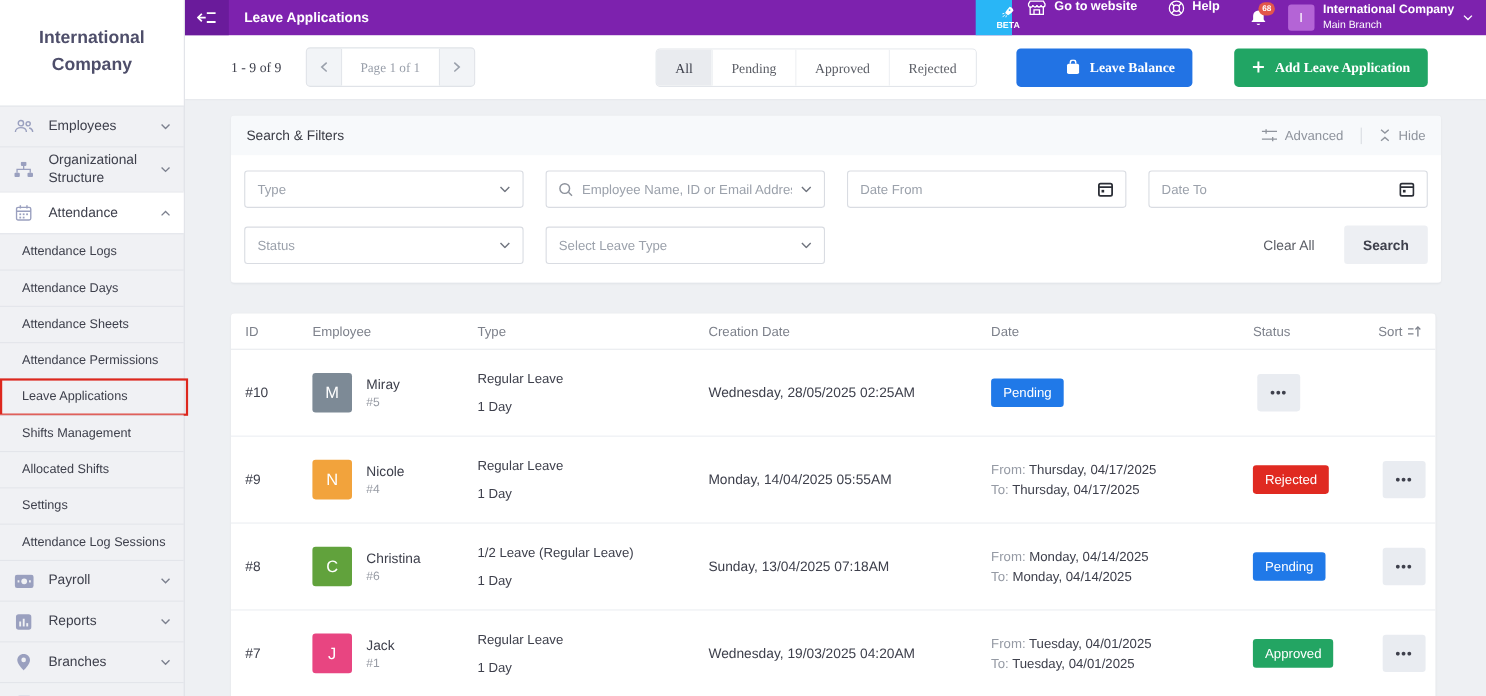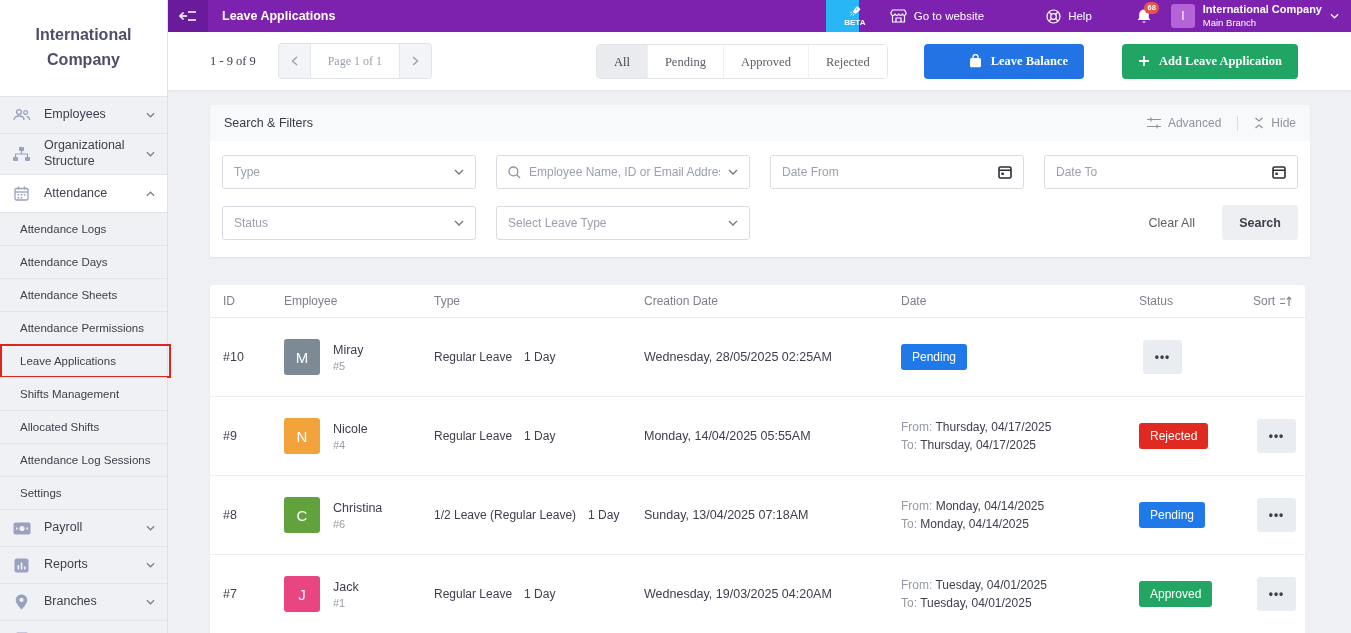--- a/index.html
+++ b/index.html
@@ -22,21 +22,21 @@
               color:#3e404c; height:33px; border-top:1px solid #e3e5ea; cursor:pointer; }
   .sub-item.highlight::after { content:""; position:absolute; left:0; top:-1px; bottom:-1px; right:-4px;
               border:2px solid #dd271d; pointer-events:none; }
 
   
   .topbar { position:absolute; left:168px; right:0; top:0; height:32px; background:#7d22ae; display:flex; align-items:center; color:#fff; z-index:5; }
   .collapse-btn { width:40px; height:32px; background:#6a1b9b; display:flex; align-items:center; justify-content:center; cursor:pointer; flex:none; }
   .page-title { margin-left:14px; font-size:12.5px; font-weight:bold; }
   .topbar-right { margin-left:auto; display:flex; align-items:center; height:100%; }
   .beta-badge { width:33px; height:100%; background:#29b6f6; display:flex; flex-direction:column; align-items:center; justify-content:center; gap:1px; font-size:8px; font-weight:bold; cursor:pointer;padding-left:25px; }
-  .topbar-link { display:flex; align-items:center; gap:7px; padding:0 31px; font-size:11.5px; font-weight:normal; cursor:pointer; height:100%; }
+  .topbar-link { display:flex; align-items:flex-start; gap:7px; padding:0 14px; font-size:11.5px; font-weight:bold; cursor:pointer; height:100%; }
   .bell-wrap { position:relative; padding:0 13px; cursor:pointer; display:flex; align-items:center; height:100%; }
   .notif-badge { position:absolute; top:2px; right:6px; background:#e3564a; border-radius:8px; font-size:7.5px; font-weight:bold; padding:2px 3px; line-height:1; }
   .user-chip { display:flex; align-items:center; gap:8px; padding:0 12px 0 6px; cursor:pointer; height:100%; }
   .user-avatar { width:24px; height:24px; background:#b464d6; border-radius:3px; display:flex; align-items:center; justify-content:center; font-size:12px; }
   .user-names { line-height:1.25; }
   .user-company { font-size:11px; font-weight:bold; }
   .user-branch { font-size:9.5px; }
 
   
   .toolbar { position:absolute; left:168px; right:0; top:32px; height:58px; background:#fff; display:flex; align-items:center;
@@ -82,21 +82,21 @@
   .table-card { position:absolute; left:210px; top:285px; width:1095px; height:348px; background:#fff;
                 border-radius:3px 3px 0 0; box-shadow:0 1px 2px rgba(20,30,50,.06); overflow:hidden; z-index:3; }
   .tgrid { display:grid; grid-template-columns:61px 150px 210px 257px 238px 114px 1fr; padding-left:13px; align-items:center; }
   .thead { height:33px; color:#7d818b; font-size:12px; border-bottom:1px solid #e8eaee; }
   .th-sort { display:flex; align-items:center; gap:5px; }
   .trow { height:79px; border-bottom:1px solid #eceef2; font-size:12.5px; color:#3e404c; }
   .emp-cell { display:flex; align-items:center; gap:13px; }
   .avatar { width:36px; height:36px; border-radius:3px; color:#fff; font-size:15px; display:flex; align-items:center; justify-content:center; }
   .emp-name { font-size:12.5px; color:#3e404c; }
   .emp-id { font-size:11px; color:#979ba4; margin-top:3px; }
-  .type-cell { display:flex; gap:12px; font-size:12px; }
+  .type-cell { display:flex; flex-direction:column; gap:12px; font-size:12px; }
   .date-cell { font-size:12px; line-height:18px; }
   .date-lbl { color:#959aa4; }
   .status-badge { display:inline-block; padding:6px 11px; border-radius:3px; color:#fff; font-size:12px; }
   .actions-btn { width:39px; height:34px; background:#e9ecf1; border:none; border-radius:3px; color:#3e404c;
                  font-weight:bold; font-size:12px; letter-spacing:1px; cursor:pointer; margin-left:4px; }
 </style>
 </head>
 <body>
 
 <div class="sidebar">
@@ -163,22 +163,22 @@
       </span>
   </div>
 
   <div class="sub-item">Attendance Logs</div>
   <div class="sub-item">Attendance Days</div>
   <div class="sub-item">Attendance Sheets</div>
   <div class="sub-item">Attendance Permissions</div>
   <div class="sub-item highlight">Leave Applications</div>
   <div class="sub-item">Shifts Management</div>
   <div class="sub-item">Allocated Shifts</div>
+  <div class="sub-item">Settings</div>
   <div class="sub-item">Attendance Log Sessions</div>
-  <div class="sub-item">Settings</div>
 
   <div class="nav-item">
     <span class="nav-icon">
       <svg width="18" height="13" viewBox="0 0 18 13">
           <rect x="0.5" y="0.5" width="17" height="12" rx="2" fill="currentColor"></rect>
           <circle cx="9" cy="6.5" r="2.6" fill="#f0f1f4"></circle>
           <rect x="3" y="5.5" width="1.6" height="2" fill="#f0f1f4"></rect>
           <rect x="13.4" y="5.5" width="1.6" height="2" fill="#f0f1f4"></rect>
         </svg>
     </span>

